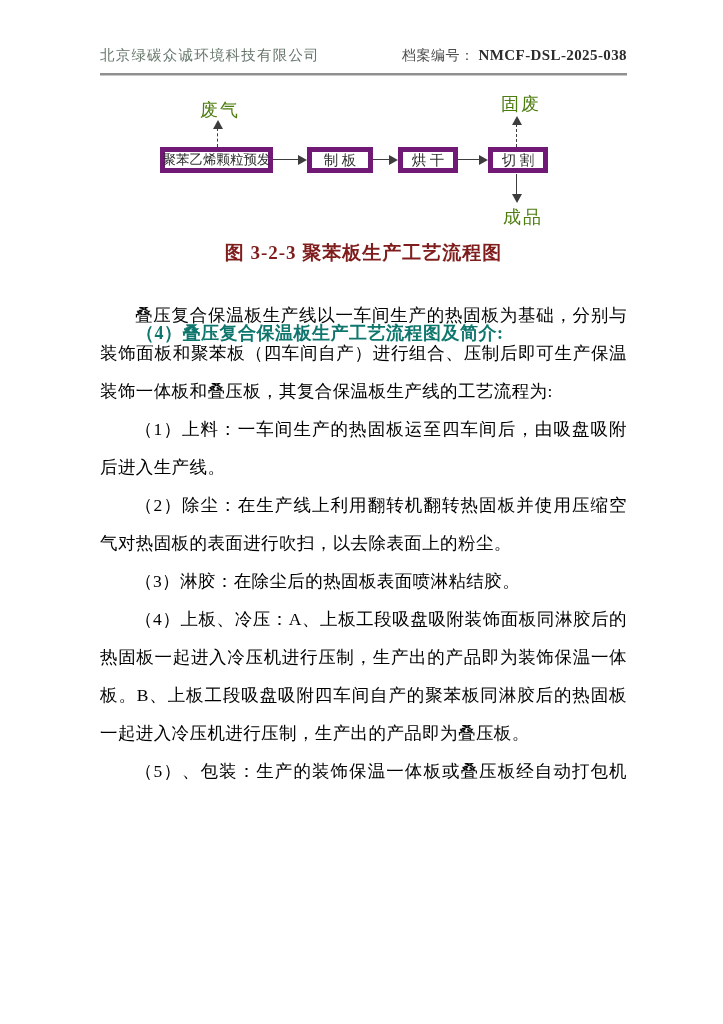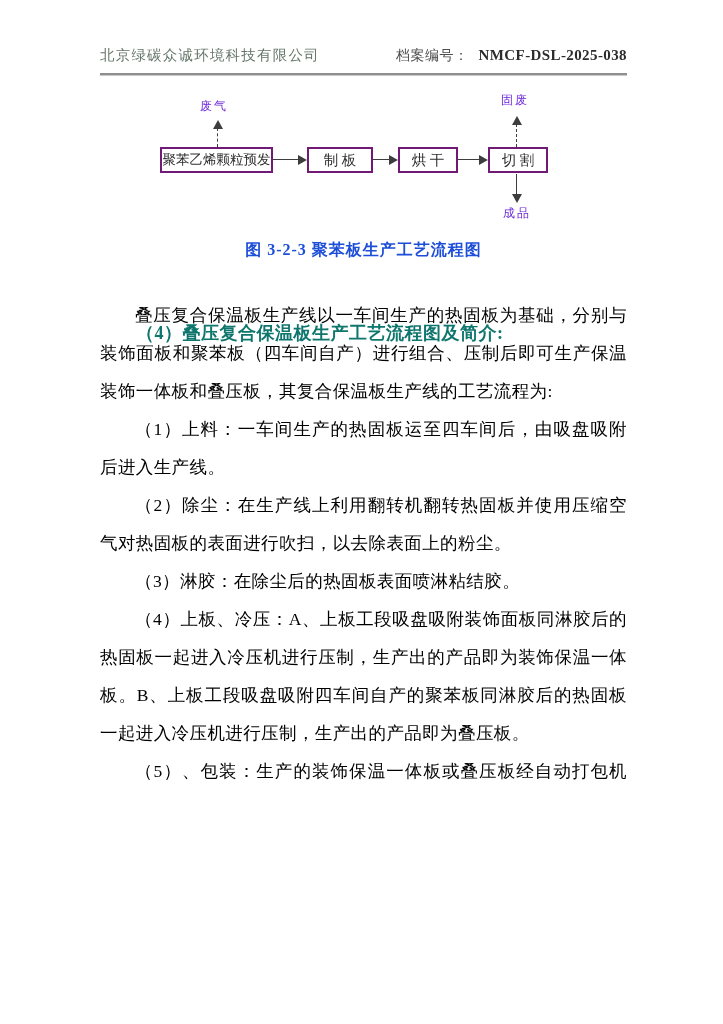--- a/index.html
+++ b/index.html
@@ -11,38 +11,38 @@
     color:#333;
     overflow:hidden;
   }
   
   .header-row{
     position:absolute;top:46px;left:100px;width:527px;
     display:flex;justify-content:space-between;align-items:baseline;
   }
   .company{font-size:14.5px;color:#66766a;letter-spacing:1.2px;}
   .archive{font-size:14px;color:#4c4c4c;letter-spacing:0.5px;}
-  .archive-no{font-weight:600;font-size:15px;color:#2c2c2c;letter-spacing:0.4px;margin-left:10px;}
+  .archive-no{font-weight:600;font-size:15px;color:#2c2c2c;letter-spacing:0.4px;margin-left:4px;}
   .header-rule{
     position:absolute;top:73px;left:100px;width:527px;height:2px;
     background:#8f8f8f;border-bottom:1px solid #c9c9c9;
   }
   
   .diagram{position:absolute;left:130px;top:90px;width:460px;height:148px;}
   .fbox{
     position:absolute;top:57px;height:26px;box-sizing:border-box;
-    border:2px solid #701a75;background:#fff;
+    border:5px solid #701a75;background:#fff;
     display:flex;align-items:center;justify-content:center;
     font-size:13.5px;color:#2e2e2e;white-space:pre;
   }
   .fbox.b1{left:30px;width:113px;}
   .fbox.b2{left:177px;width:66px;font-size:14.5px;}
   .fbox.b3{left:268px;width:60px;font-size:14.5px;}
   .fbox.b4{left:358px;width:60px;font-size:14.5px;}
-  .dlabel{position:absolute;font-size:12px;color:#6d28d9;letter-spacing:2px;white-space:nowrap;}
+  .dlabel{position:absolute;font-size:18px;color:#4d7c0f;letter-spacing:2px;white-space:nowrap;}
   .lbl-wastegas{left:70px;top:8px;}
   .lbl-solidwaste{left:371px;top:2px;}
   .lbl-product{left:373px;top:115px;}
   
   .arr-r{position:absolute;height:14px;top:63px;}
   .arr-r .line{position:absolute;left:0;right:7px;top:6px;border-top:1.6px solid #3d3d3d;}
   .arr-r .head{position:absolute;right:0;top:2px;width:0;height:0;
     border-left:9px solid #3d3d3d;border-top:5px solid transparent;border-bottom:5px solid transparent;}
   .a1{left:143px;width:34px;}
   .a2{left:243px;width:25px;}
@@ -54,21 +54,21 @@
     border-bottom:9px solid #3d3d3d;border-left:5px solid transparent;border-right:5px solid transparent;}
   .arr-down .stem{position:absolute;top:0;bottom:8px;left:-0.8px;border-left:1.6px solid #3d3d3d;}
   .arr-down .head{position:absolute;bottom:0;left:-5.5px;width:0;height:0;
     border-top:9px solid #3d3d3d;border-left:5px solid transparent;border-right:5px solid transparent;}
   .av1{left:88px;top:30px;height:27px;}
   .av2{left:387px;top:26px;height:31px;}
   .av3{left:387px;top:84px;height:29px;}
   
   .caption{
     position:absolute;top:240px;left:100px;width:527px;text-align:center;
-    font-weight:bold;font-size:16px;color:#1d4ed8;letter-spacing:1px;
+    font-weight:bold;font-size:19px;color:#7f1d1d;letter-spacing:1px;
   }
   .heading{
     position:absolute;top:273px;left:100px;width:527px;
     font-weight:bold;font-size:18px;color:#0f766e;text-indent:2em;letter-spacing:0.5px;margin-top:48px;
   }
   .bodytext{
     position:absolute;top:296px;left:100px;width:527px;
     font-size:17.5px;line-height:38px;color:#000000;
     text-align:justify;letter-spacing:0.4px;
   }

